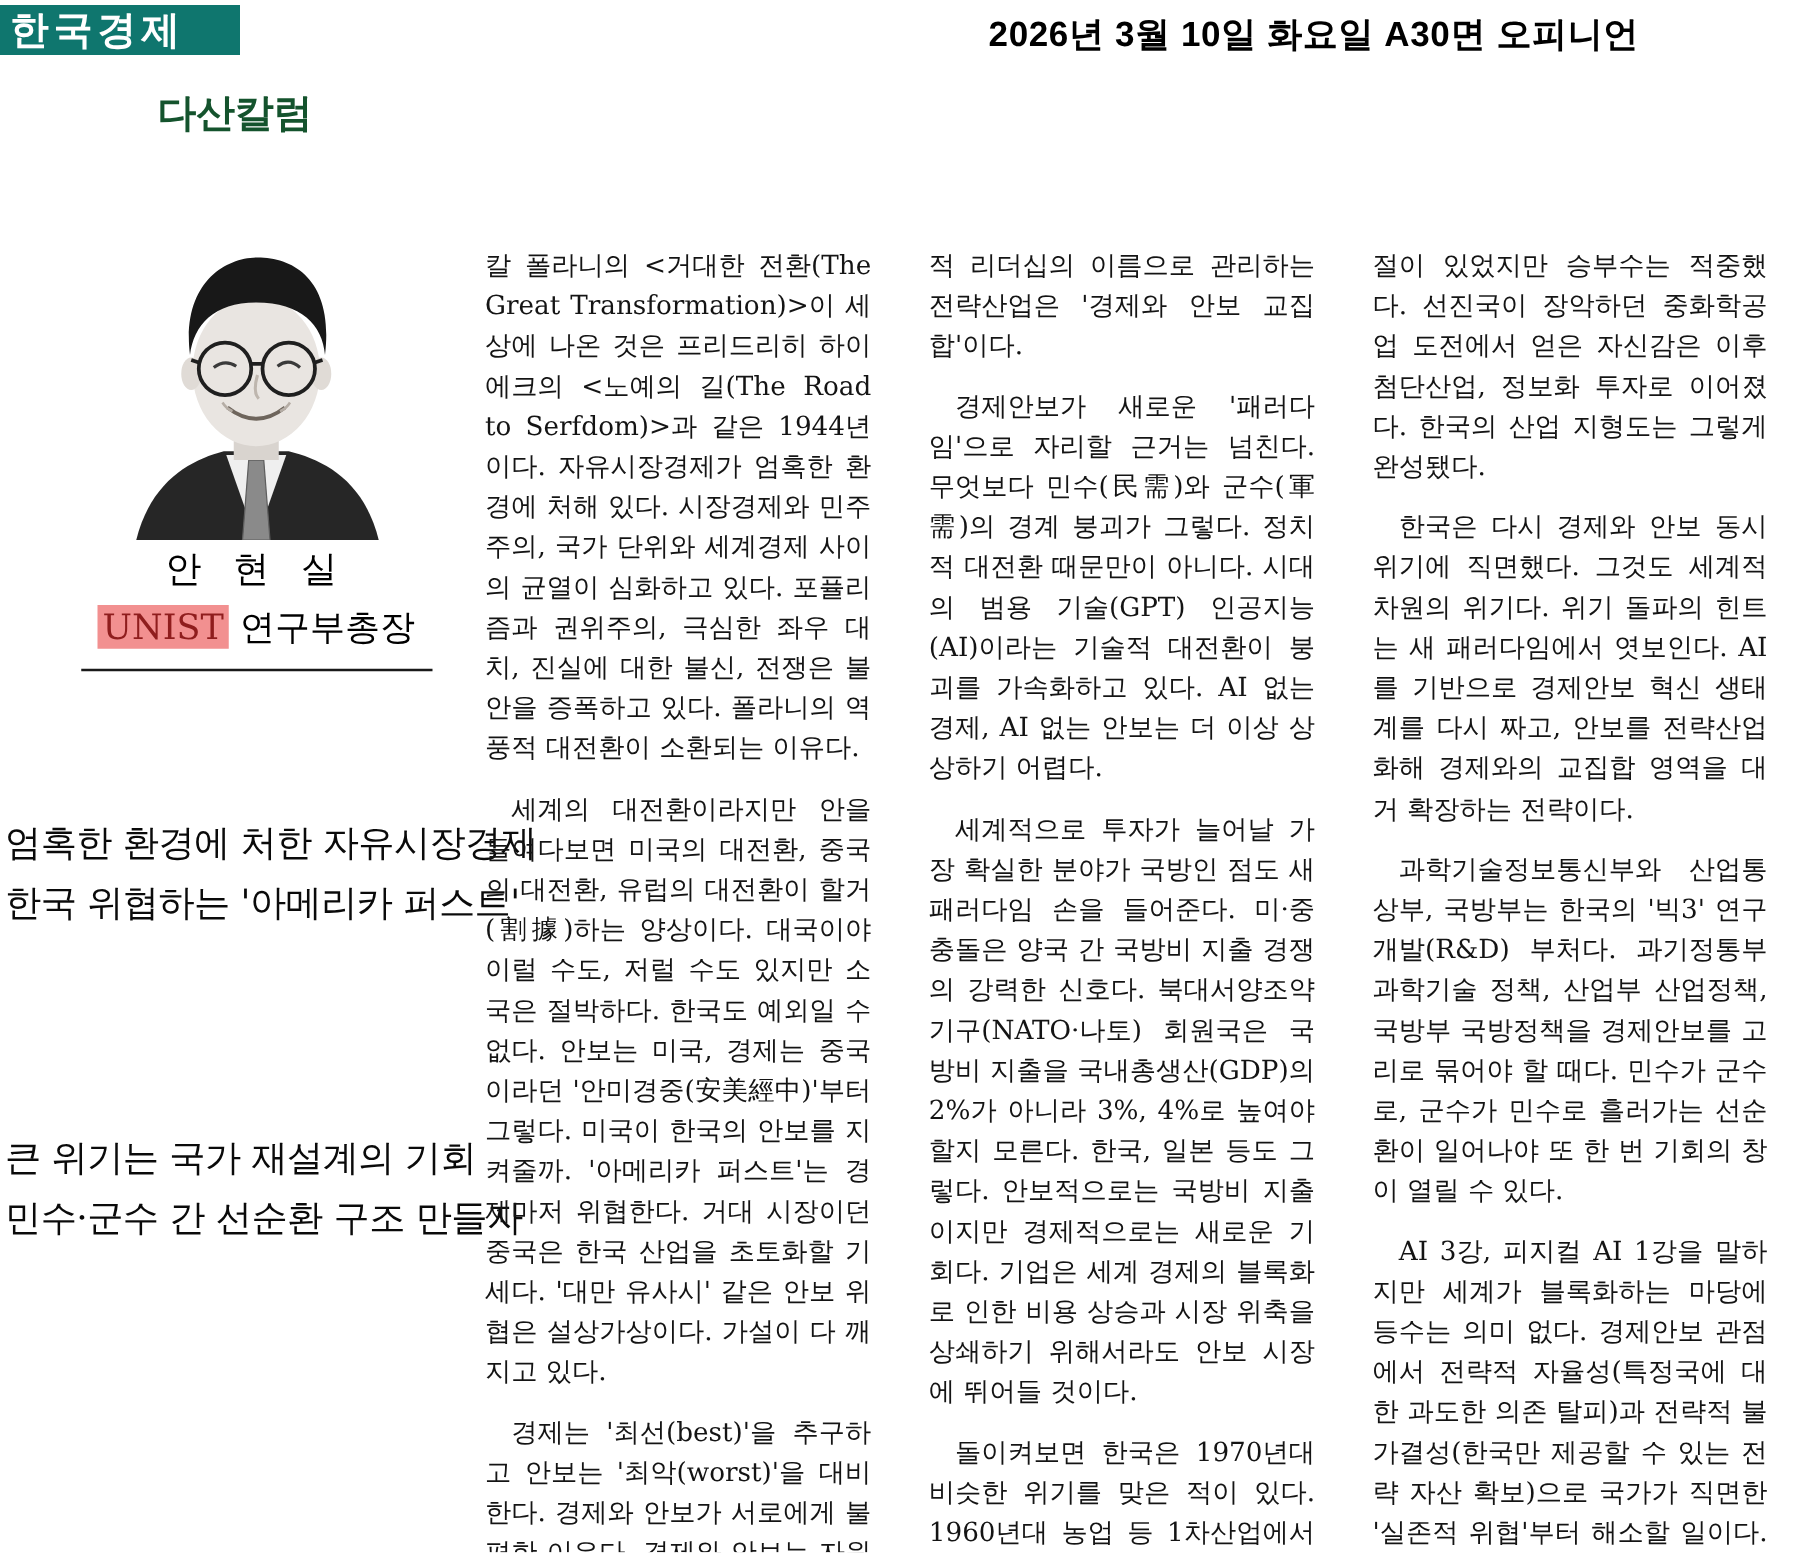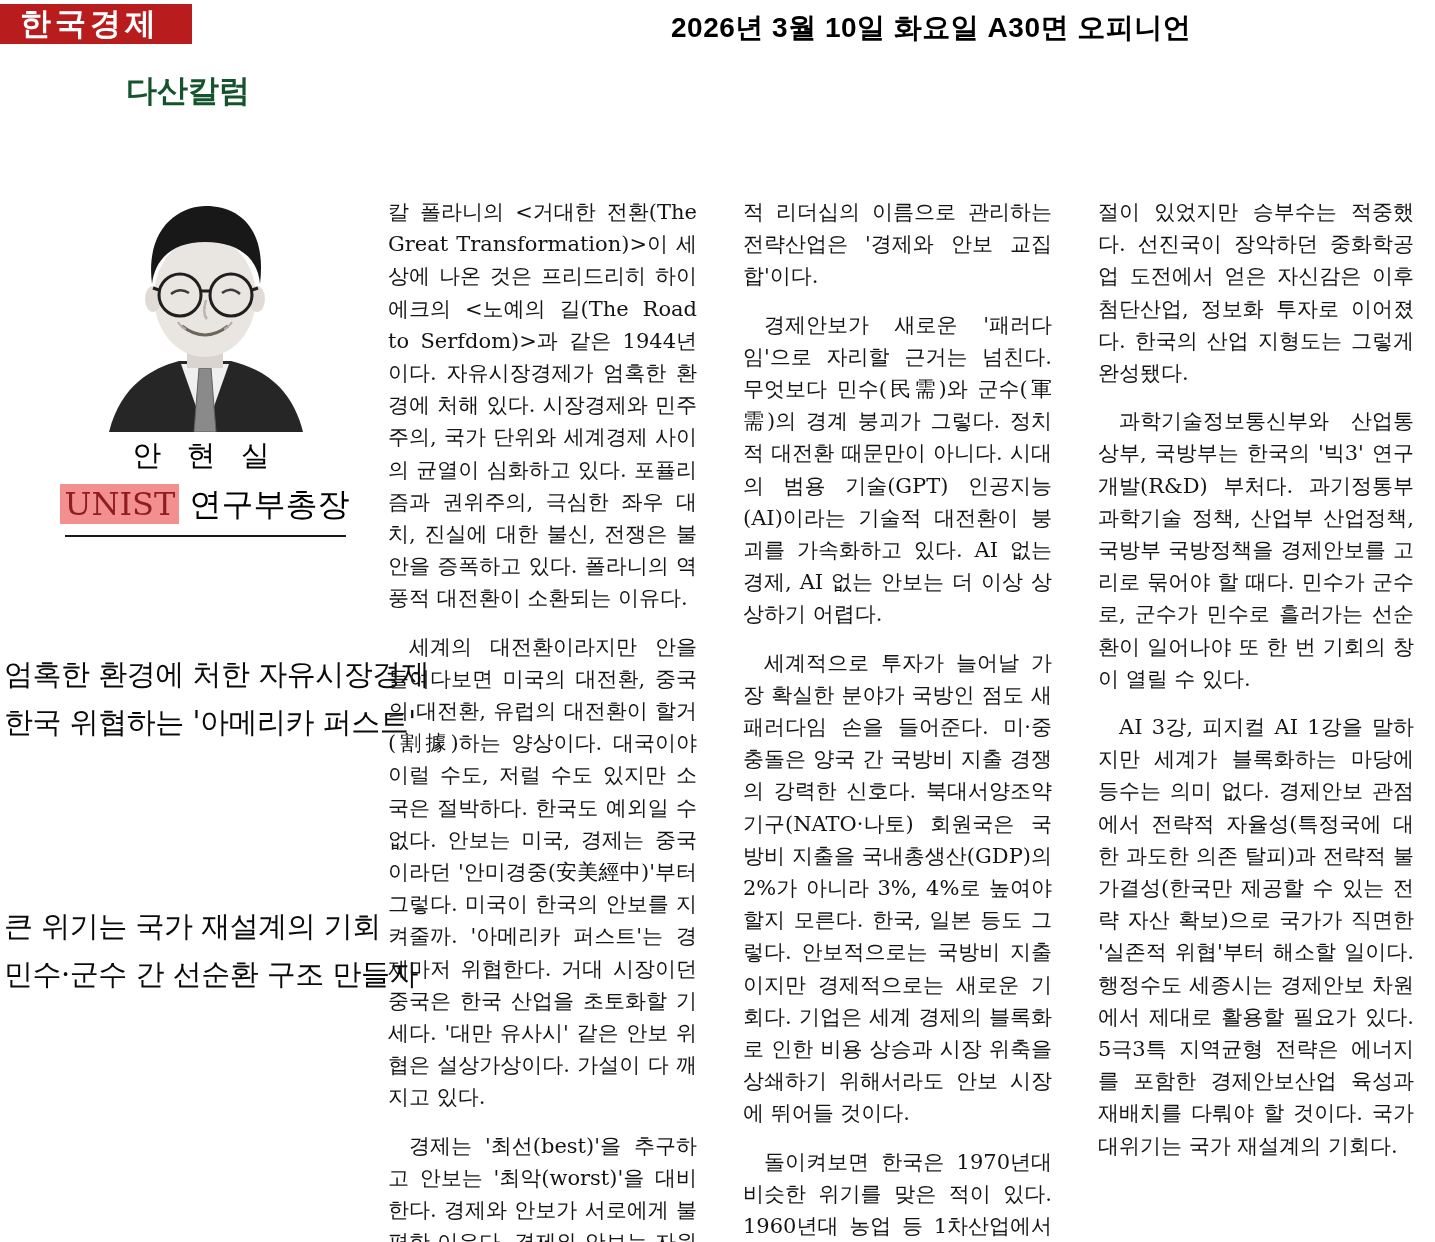--- a/index.html
+++ b/index.html
@@ -7,28 +7,28 @@
     position:relative;
     width:1435px;height:1242px;
     background:#ffffff;
     overflow:hidden;
     font-family:"DejaVu Serif","Liberation Serif",serif;
     color:#111;
   }
   
   .logo-box{
     position:absolute;left:0;top:4px;width:192px;height:40px;
-    background:#b91c1c;color:#ffffff;
+    background:#0f766e;color:#ffffff;
     font-family:"Liberation Sans","DejaVu Sans",sans-serif;
     font-weight:800;font-size:31px;line-height:40px;
-    letter-spacing:4px;padding-left:20px;box-sizing:border-box;
+    letter-spacing:4px;padding-left:8px;box-sizing:border-box;
   }
   .dateline{
     position:absolute;right:4px;top:9px;width:760px;
-    text-align:left;
+    text-align:center;
     font-family:"Liberation Sans","DejaVu Sans",sans-serif;
     font-weight:700;font-size:28px;color:#000;
     letter-spacing:0.5px;
   }
   .column-label{
     position:absolute;left:98px;top:70px;
     font-family:"Liberation Sans","DejaVu Sans",sans-serif;
     font-weight:800;font-size:31px;color:#14532d;margin-left:28px;
   }
   .headline{
@@ -42,21 +42,21 @@
   .photo{
     position:absolute;left:95px;top:198px;width:220px;height:234px;
     overflow:hidden;background:#fff;
   }
   .author-name{
     position:absolute;left:20px;top:436px;width:370px;
     text-align:center;font-size:29px;letter-spacing:8px;color:#000;
   }
   .author-affil{
     position:absolute;left:20px;top:483px;width:370px;
-    text-align:center;font-size:32px;color:#000;
+    text-align:center;font-size:28px;color:#000;
   }
   .org-hl{
     background:#f29090;color:#8f1d1d;padding:1px 4px;
   }
   .author-divider{
     position:absolute;left:65px;top:535px;width:281px;height:0;
     border-top:2px solid #1a1a1a;
   }
   
   .pq{
@@ -148,17 +148,18 @@
 
   <div class="col col2">
     <p>적 리더십의 이름으로 관리하는 전략산업은 '경제와 안보 교집합'이다.</p>
     <p class="ind">경제안보가 새로운 '패러다임'으로 자리할 근거는 넘친다. 무엇보다 민수(民需)와 군수(軍需)의 경계 붕괴가 그렇다. 정치적 대전환 때문만이 아니다. 시대의 범용 기술(GPT) 인공지능(AI)이라는 기술적 대전환이 붕괴를 가속화하고 있다. AI 없는 경제, AI 없는 안보는 더 이상 상상하기 어렵다.</p>
     <p class="ind">세계적으로 투자가 늘어날 가장 확실한 분야가 국방인 점도 새 패러다임 손을 들어준다. 미·중 충돌은 양국 간 국방비 지출 경쟁의 강력한 신호다. 북대서양조약기구(NATO·나토) 회원국은 국방비 지출을 국내총생산(GDP)의 2%가 아니라 3%, 4%로 높여야 할지 모른다. 한국, 일본 등도 그렇다. 안보적으로는 국방비 지출이지만 경제적으로는 새로운 기회다. 기업은 세계 경제의 블록화로 인한 비용 상승과 시장 위축을 상쇄하기 위해서라도 안보 시장에 뛰어들 것이다.</p>
     <p class="ind">돌이켜보면 한국은 1970년대 비슷한 위기를 맞은 적이 있다. 1960년대 농업 등 1차산업에서 공업화로 방향을 튼 것은 '신의 한 수'였지만 경공업만으로는 한계가 있었다. 당시 위협적이던 북한에 대응할 자주국방 또한 마찬가지였다(1970년대 후반에는 미국발(發) 미군 철수설 등장). 경제와 자주국방 두 토끼를 잡아야 하는 상황에서 전략 카드로 등장한 것이 중화학공업이었다. 우여곡</p>
   </div>
 
   <div class="col col3">
     <p>절이 있었지만 승부수는 적중했다. 선진국이 장악하던 중화학공업 도전에서 얻은 자신감은 이후 첨단산업, 정보화 투자로 이어졌다. 한국의 산업 지형도는 그렇게 완성됐다.</p>
+    <p class="ind">한국은 다시 경제와 안보 동시 위기에 직면했다. 그것도 세계적 차원의 위기다. 위기 돌파의 힌트는 새 패러다임에서 엿보인다. AI를 기반으로 경제안보 혁신 생태계를 다시 짜고, 안보를 전략산업화해 경제와의 교집합 영역을 대거 확장하는 전략이다.</p>
     <p class="ind">과학기술정보통신부와 산업통상부, 국방부는 한국의 '빅3' 연구개발(R&amp;D) 부처다. 과기정통부 과학기술 정책, 산업부 산업정책, 국방부 국방정책을 경제안보를 고리로 묶어야 할 때다. 민수가 군수로, 군수가 민수로 흘러가는 선순환이 일어나야 또 한 번 기회의 창이 열릴 수 있다.</p>
     <p class="ind">AI 3강, 피지컬 AI 1강을 말하지만 세계가 블록화하는 마당에 등수는 의미 없다. 경제안보 관점에서 전략적 자율성(특정국에 대한 과도한 의존 탈피)과 전략적 불가결성(한국만 제공할 수 있는 전략 자산 확보)으로 국가가 직면한 '실존적 위협'부터 해소할 일이다. 행정수도 세종시는 경제안보 차원에서 제대로 활용할 필요가 있다. 5극3특 지역균형 전략은 에너지를 포함한 경제안보산업 육성과 재배치를 다뤄야 할 것이다. 국가 대위기는 국가 재설계의 기회다.</p>
   </div>
 
 </div>
 
 </body></html>

